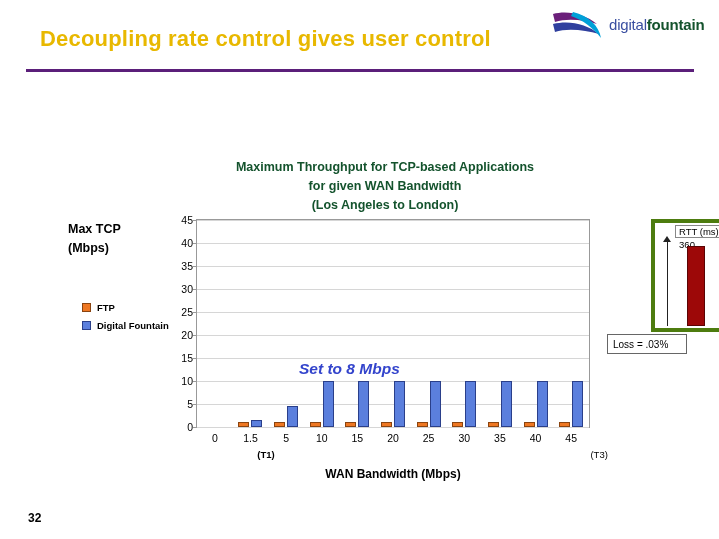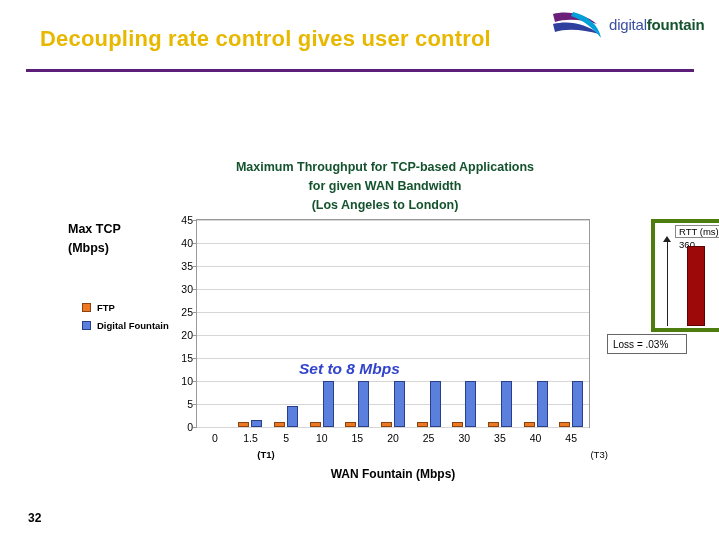--- a/index.html
+++ b/index.html
@@ -384,21 +384,21 @@
       <div class="xtick" style="left: 357.364px;">15</div>
       <div class="xtick" style="left: 393px;">20</div>
       <div class="xtick" style="left: 428.636px;">25</div>
       <div class="xtick" style="left: 464.273px;">30</div>
       <div class="xtick" style="left: 499.909px;">35</div>
       <div class="xtick" style="left: 535.545px;">40</div>
       <div class="xtick" style="left: 571.182px;">45</div>
       <div class="xsub" style="left: 571.182px; margin-left: 28px;">(T3)</div>
     </div>
 
-  <div class="xaxis-label">WAN Fountain (Mbps)</div>
+  <div class="xaxis-label">WAN Bandwidth (Mbps)</div>
 
   <div class="annotation">Set to 8 Mbps</div>
 
   <div class="rtt-panel">
     <div class="rtt-axis"></div>
     <div class="rtt-arrow-head"></div>
     <div class="rtt-title">RTT (ms)</div>
     <div class="rtt-value">360</div>
     <div class="rtt-bar"></div>
   </div>

